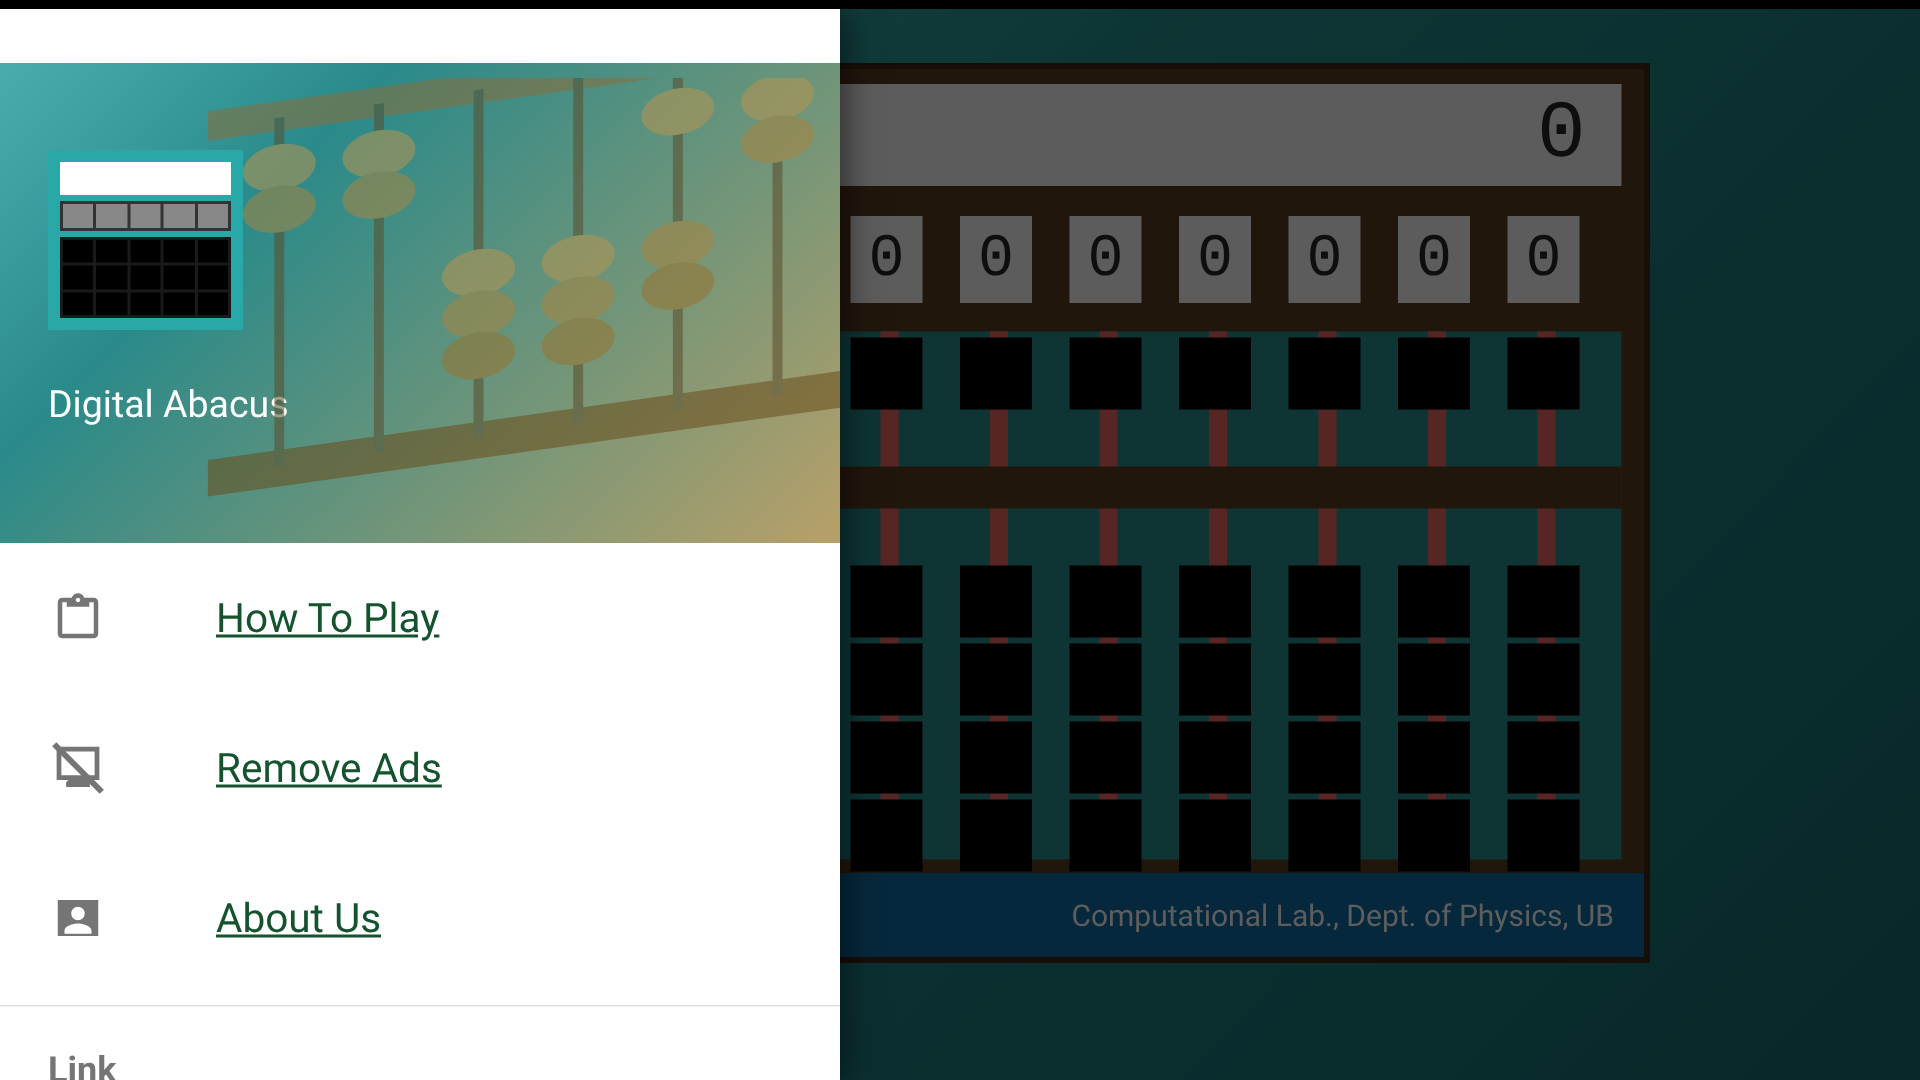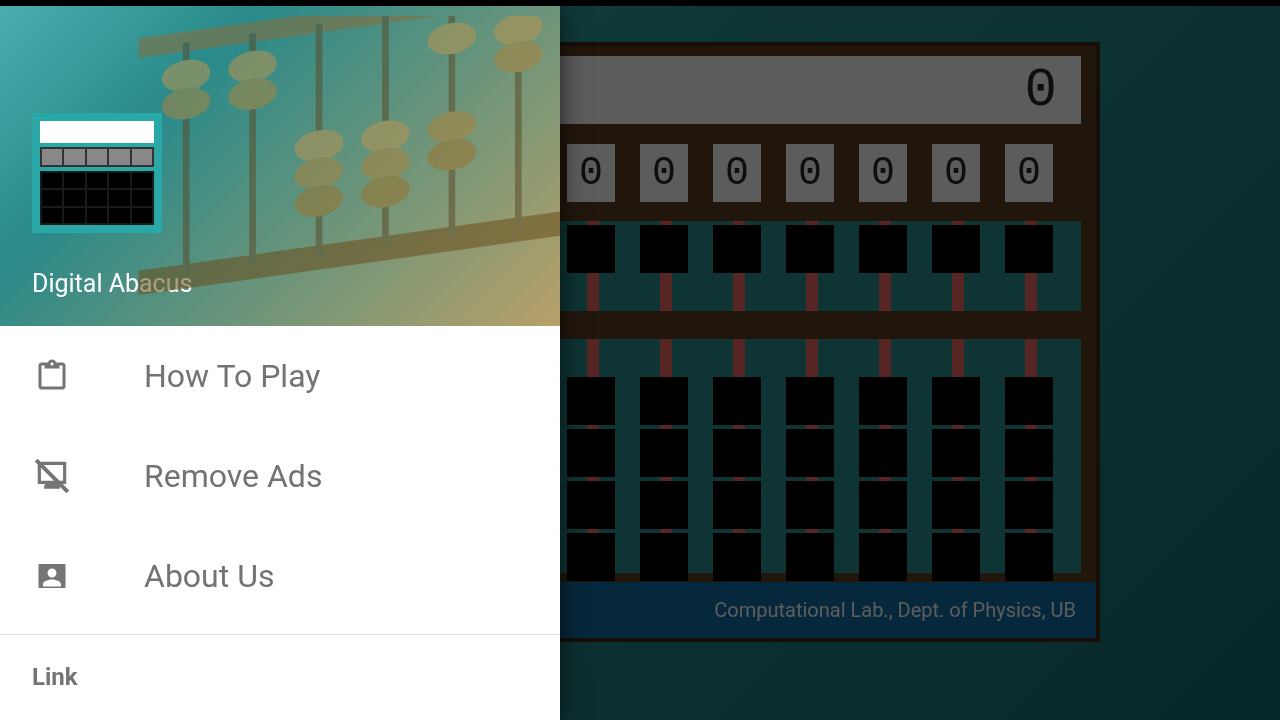--- a/index.html
+++ b/index.html
@@ -153,21 +153,22 @@
       flex-direction: column;
     }
     .drawer-header {
       height: 320px;
       background: linear-gradient(135deg, #4aadad 0%, #2a8a8a 30%, #b8a068 100%);
       position: relative;
       overflow: hidden;
       padding: 24px 32px;
       display: flex;
       flex-direction: column;
-      justify-content: flex-end;
+      justify-content: flex-start;
+      margin-top: 36px;
     }
     .header-icon {
       width: 130px;
       height: 120px;
       background: #2aa8a8;
       padding: 8px;
       display: flex;
       flex-direction: column;
       margin-bottom: 36px;
       margin-top: 34px;
@@ -233,22 +234,23 @@
     }
     .drawer-icon {
       width: 40px;
       height: 40px;
       color: #757575;
       display: flex;
       align-items: center;
       justify-content: center;
     }
     .drawer-label {
-      font-size: 32px;
-      color: #737373;
+      font-size: 27px;
+      color: #14532d;
+      text-decoration: underline;
     }
     .drawer-divider {
       height: 1px;
       background: #e0e0e0;
       margin: 8px 0;
     }
     .drawer-section {
       padding: 20px 32px 10px;
       color: #757575;
       font-size: 24px;

